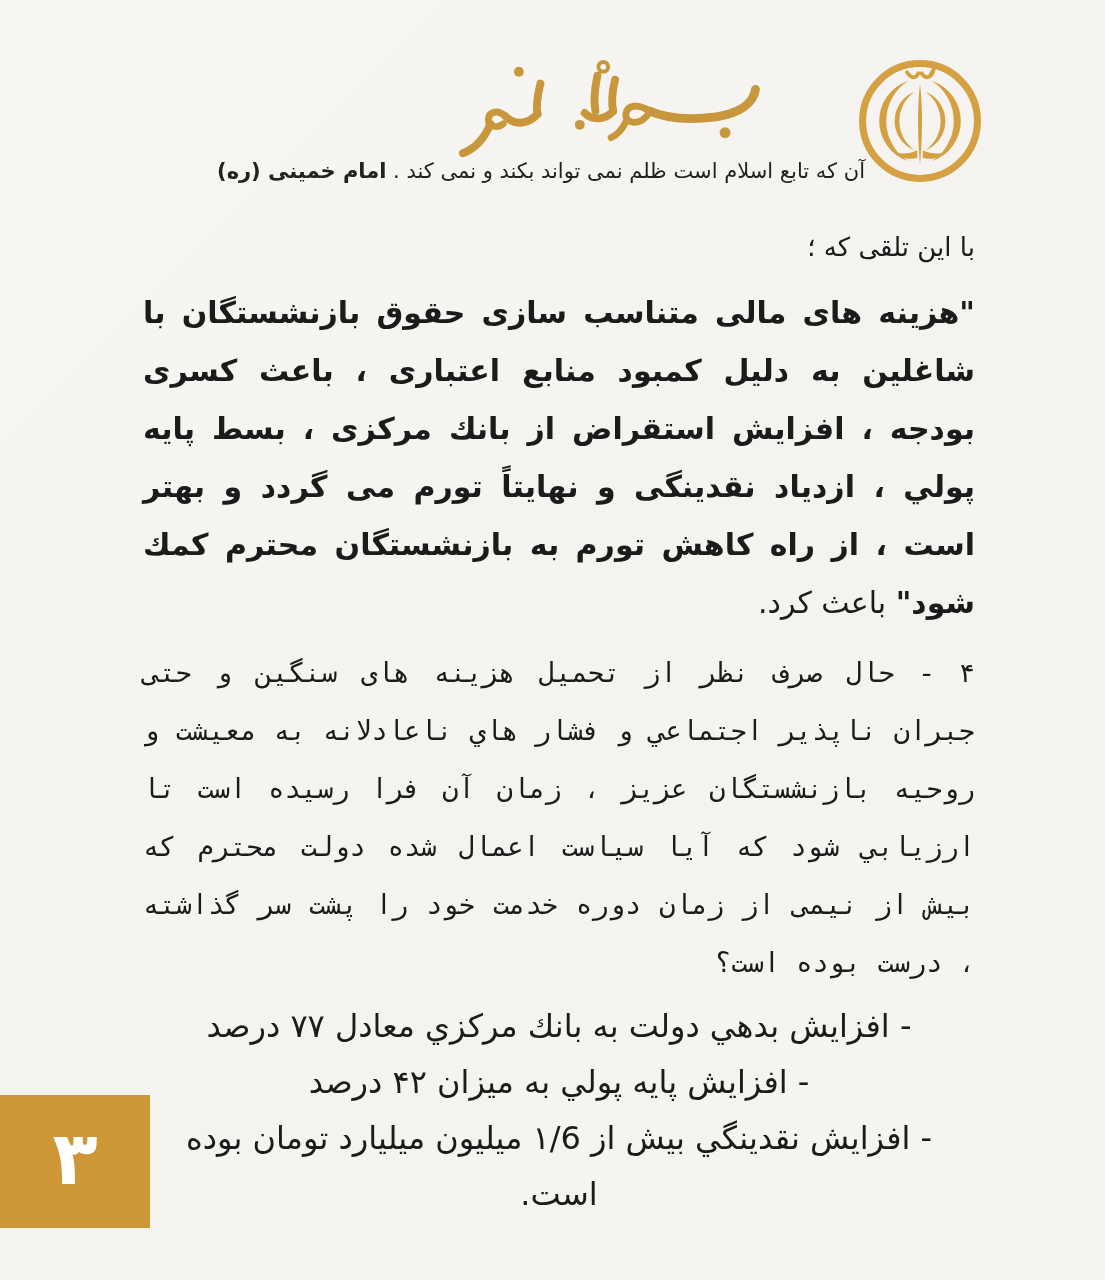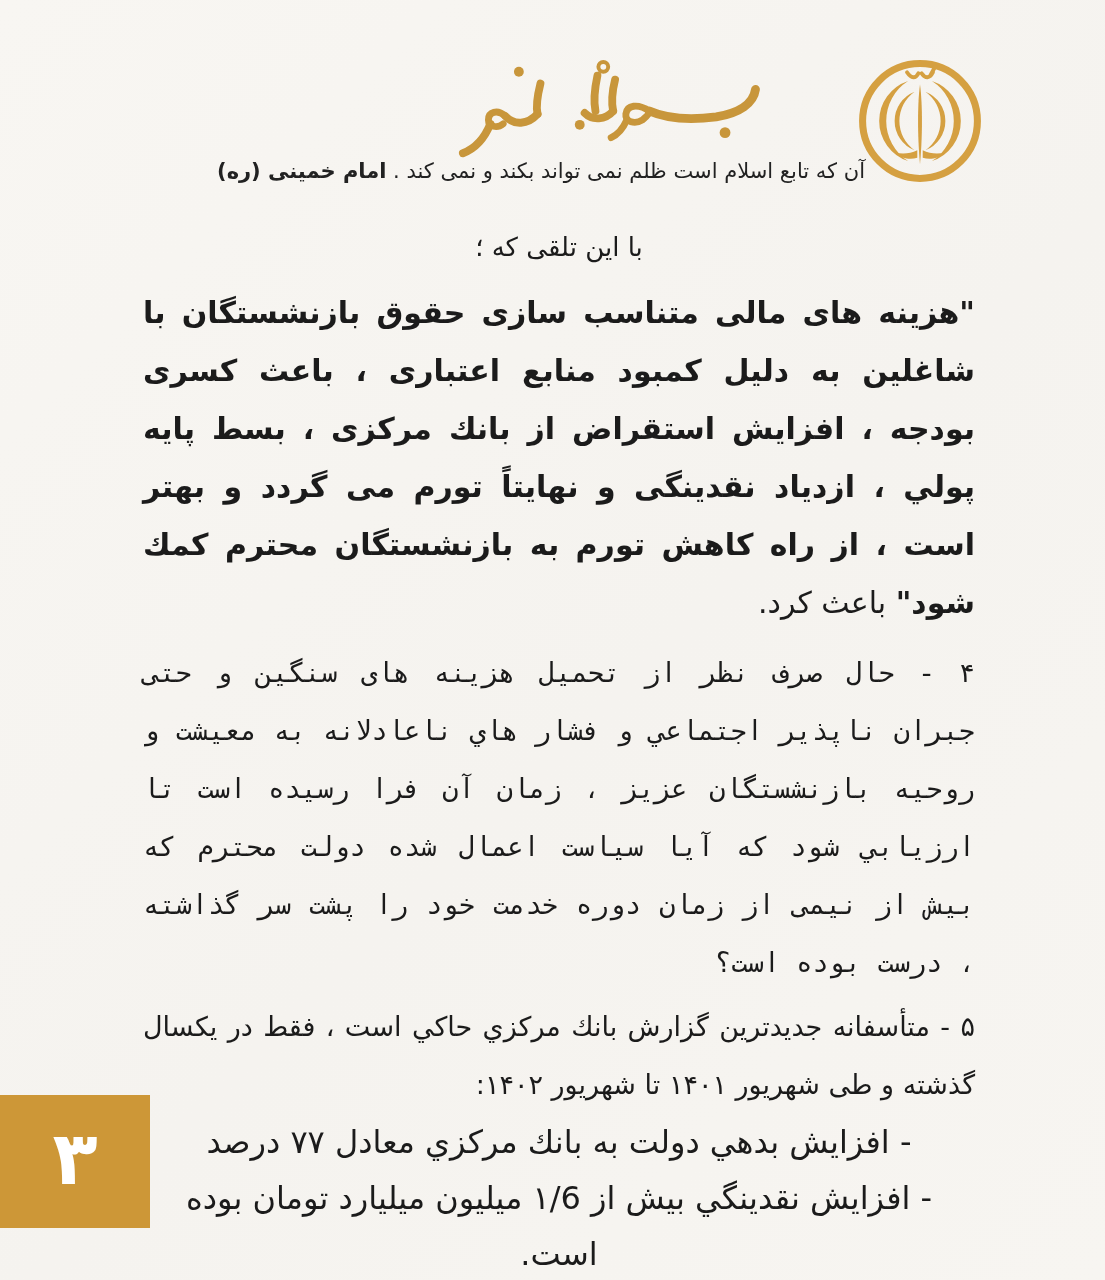--- a/index.html
+++ b/index.html
@@ -27,21 +27,21 @@
     font-size:21px; line-height:30px; color:#222;
     white-space:nowrap;
   }
   .quote-line b { font-weight:bold; }
   
   .content {
     position:absolute; top:226px; left:143px; right:130px;
     direction:rtl;
   }
   .intro {
-    font-size:26px; line-height:42px; text-align:center;
+    font-size:26px; line-height:42px; text-align:right;
     margin:0 0 16px 0;
   }
   .lead {
     font-size:30px; font-weight:bold;
     line-height:58px;
     text-align:justify; text-align-last:right;
     margin:0 0 14px 0;
   }
   .lead .tail { font-weight:normal; }
   .para {
@@ -110,24 +110,24 @@
   <div class="quote-line"><span>آن که تابع اسلام است ظلم نمی تواند بکند و نمی کند .</span> <b>امام خمینی (ره)</b></div>
 
   <div class="content">
 
     <p class="intro">با این تلقی که ؛</p>
 
     <p class="lead"><span>"هزینه های مالی متناسب سازی حقوق بازنشستگان با شاغلین به دلیل کمبود منابع اعتباری ، باعث کسری بودجه ، افزایش استقراض از بانك مرکزی ، بسط پایه پولي ، ازدیاد نقدینگی و نهایتاً تورم می گردد و بهتر است ، از راه کاهش تورم به بازنشستگان محترم کمك شود"</span><span class="tail"> باعث کرد.</span></p>
 
     <p class="para p4">۴ - حال صرف نظر از تحمیل هزینه های سنگین و حتی جبران ناپذیر اجتماعي و فشار هاي ناعادلانه به معیشت و روحیه بازنشستگان عزیز ، زمان آن فرا رسیده است تا ارزیابي شود که آیا سیاست اعمال شده دولت محترم که بیش از نیمی از زمان دوره خدمت خود را پشت سر گذاشته ، درست بوده است؟</p>
 
-    <p class="para p5">۵ - متأسفانه جدیدترین گزارش بانك مرکزي حاکي است ، فقط در یکسال گذشته و طی شهریور ۱۴۰۱ تا شهریور ۱۴۰۲:</p>
 
     <div class="bullets">
       <div class="bullet">- افزایش بدهي دولت به بانك مرکزي معادل ۷۷ درصد</div>
+      <div class="bullet">- افزایش پایه پولي به میزان ۴۲ درصد</div>
       <div class="bullet">- افزایش نقدینگي بیش از ۱/6 میلیون میلیارد تومان بوده است.</div>
     </div>
 
   </div>
 
   <div class="page-badge">
     <span class="page-num">۳</span>
   </div>
 
 </div>

